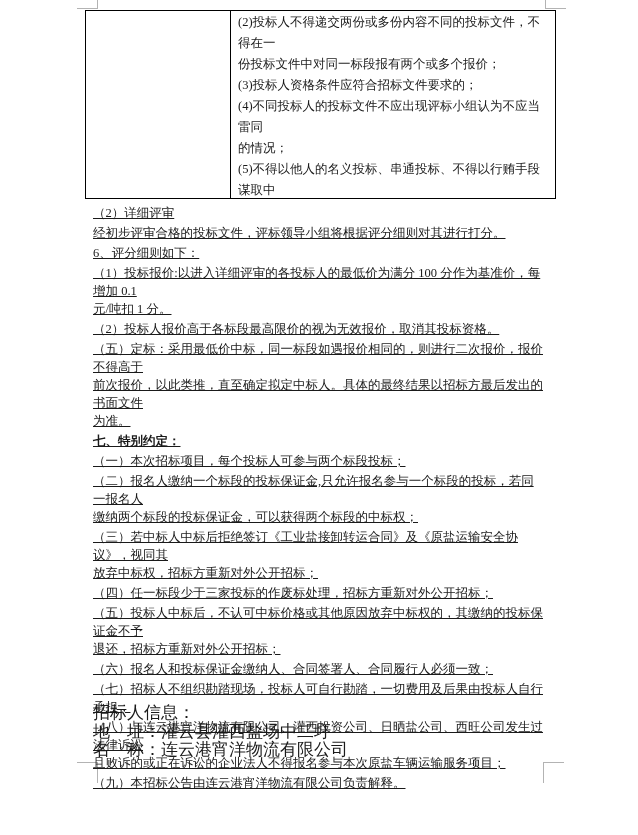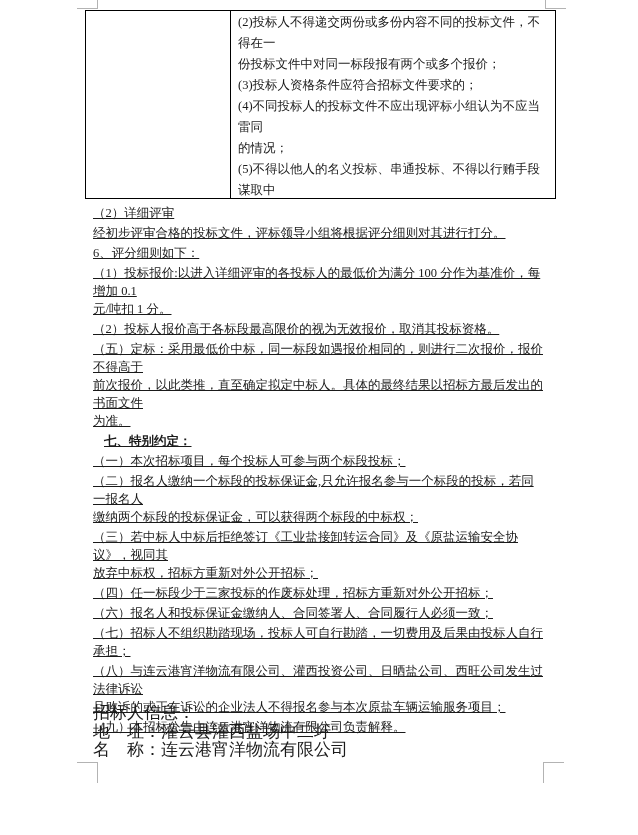--- a/index.html
+++ b/index.html
@@ -61,21 +61,21 @@
     top: 204px;
     width: 453px;
   }
   .para {
     font-size: 12.5px;
     line-height: 18px;
     margin: 0 0 2px 0;
     white-space: pre-line;
     text-decoration: underline;
   }
-  .para.bold { font-weight: bold; margin-left: 11px; }
+  .para.bold { font-weight: bold; }
 
   
   .bidder-info {
     position: absolute;
     left: 93px;
     top: 704px;
     width: 453px;
     font-size: 17px;
     line-height: 18.5px;
   }
@@ -114,20 +114,22 @@
       <p class="para">（五）定标：采用最低价中标，同一标段如遇报价相同的，则进行二次报价，报价不得高于
 前次报价，以此类推，直至确定拟定中标人。具体的最终结果以招标方最后发出的书面文件
 为准。</p>
       <p class="para bold">七、特别约定：</p>
       <p class="para">（一）本次招标项目，每个投标人可参与两个标段投标；</p>
       <p class="para">（二）报名人缴纳一个标段的投标保证金,只允许报名参与一个标段的投标，若同一报名人
 缴纳两个标段的投标保证金，可以获得两个标段的中标权；</p>
       <p class="para">（三）若中标人中标后拒绝签订《工业盐接卸转运合同》及《原盐运输安全协议》，视同其
 放弃中标权，招标方重新对外公开招标；</p>
       <p class="para">（四）任一标段少于三家投标的作废标处理，招标方重新对外公开招标；</p>
+      <p class="para">（五）投标人中标后，不认可中标价格或其他原因放弃中标权的，其缴纳的投标保证金不予
+退还，招标方重新对外公开招标；</p>
       <p class="para">（六）报名人和投标保证金缴纳人、合同签署人、合同履行人必须一致；</p>
       <p class="para">（七）招标人不组织勘踏现场，投标人可自行勘踏，一切费用及后果由投标人自行承担；</p>
       <p class="para">（八）与连云港宵洋物流有限公司、灌西投资公司、日晒盐公司、西旺公司发生过法律诉讼
 且败诉的或正在诉讼的企业法人不得报名参与本次原盐车辆运输服务项目；</p>
       <p class="para">（九）本招标公告由连云港宵洋物流有限公司负责解释。</p>
     </div>
 
   <div class="bidder-info">
     <div>招标人信息：</div>
     <div>地　址：灌云县灌西盐场中二圩</div>

